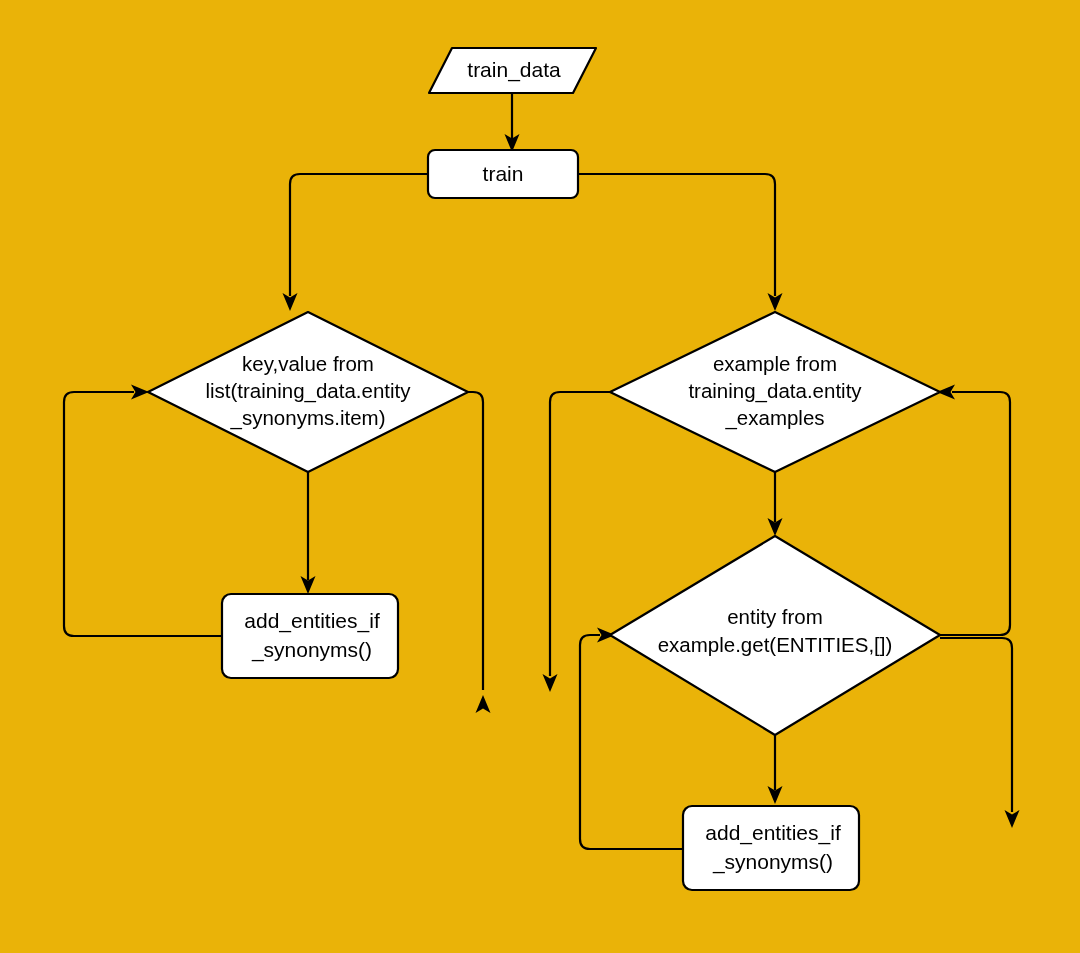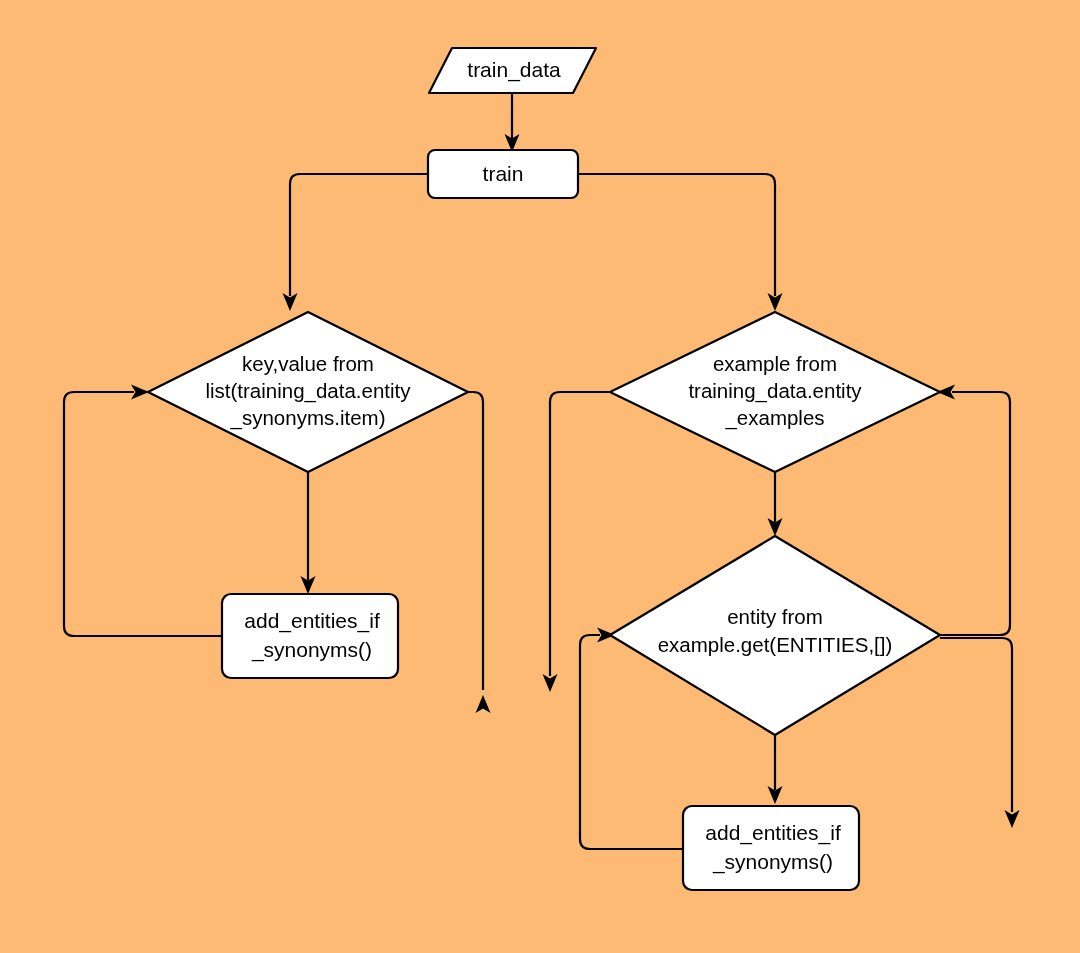--- a/index.html
+++ b/index.html
@@ -8,21 +8,21 @@
     padding: 0;
     background: #ffffff;
   }
   body {
     font-family: "Liberation Sans", sans-serif;
   }
   #canvas-wrap {
     position: relative;
     width: 1080px;
     height: 953px;
-    background: #fdba74;
+    background: #eab308;
     overflow: hidden;
   }
   svg#flowchart {
     display: block;
     width: 1080px;
     height: 953px;
   }
   .shape-stroke {
     fill: #ffffff;
     stroke: #000000;

